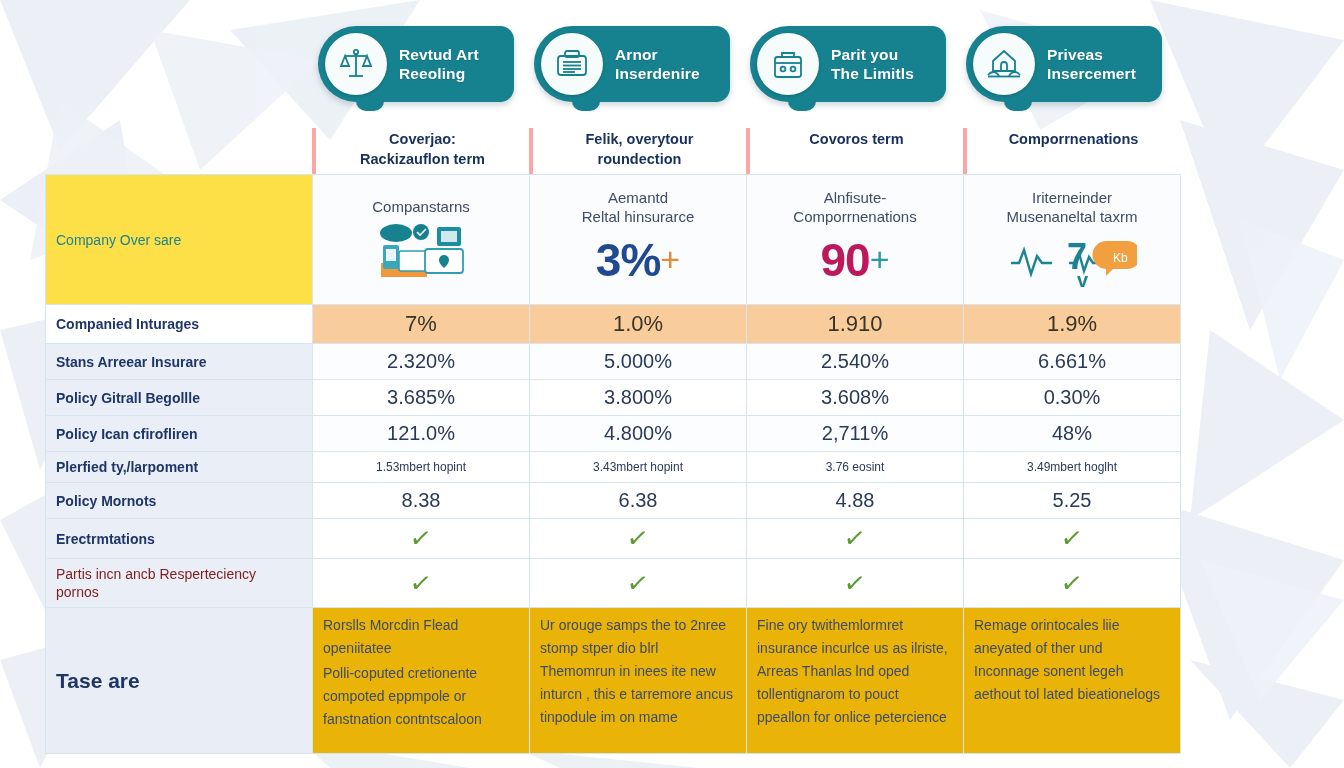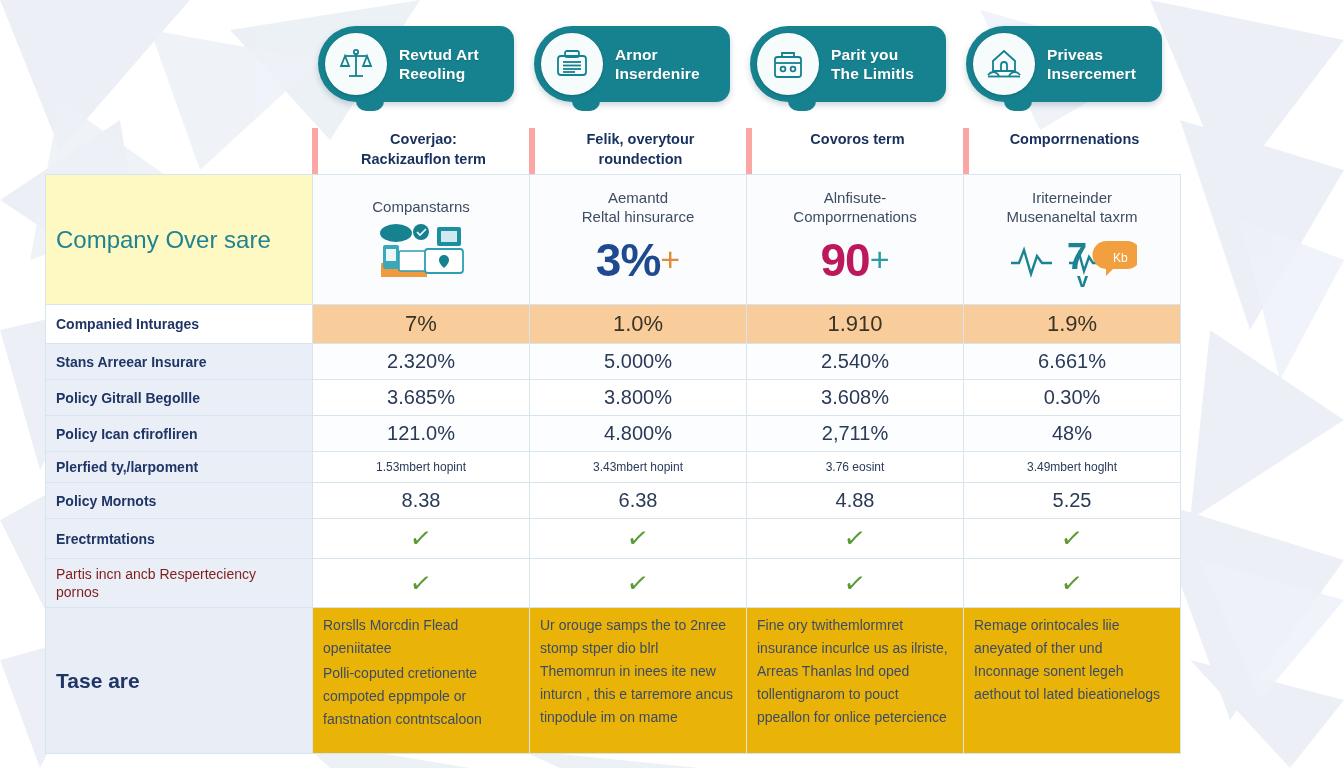--- a/index.html
+++ b/index.html
@@ -107,21 +107,21 @@
   }
   .cap-spacer { width: 267px; flex: 0 0 267px; }
   .cap-cell {
     flex: 1 1 0;
     text-align: center;
     font-size: 14.5px;
     line-height: 19.5px;
     font-weight: 700;
     color: #17305e;
     padding: 2px 6px 0;
-    border-left: 6px solid #fca5a5;
+    border-left: 4px solid #fca5a5;
     white-space: pre-line;
   }
   .cap-cell:first-of-type { border-left: none; }
 
   
   .cmp-table {
     position: absolute;
     top: 174px;
     left: 45px;
     width: 1135px;
@@ -153,24 +153,24 @@
   .valcell {
     text-align: center;
     font-size: 20px;
     color: #2a3a57;
     background: #ffffff;
   }
 
   
   tr.hero td { height: 130px; }
   tr.hero .rowlabel {
-    font-size: 24px;
+    font-size: 14px;
     font-weight: 500;
     color: #1f8392;
-    background: #fef9c3;
+    background: #fde047;
   }
   .hero-cell {
     background: #fafcfe;
     text-align: center;
     padding-top: 8px;
   }
   .hero-cap {
     font-size: 15px;
     line-height: 19px;
     color: #3f4c63;

